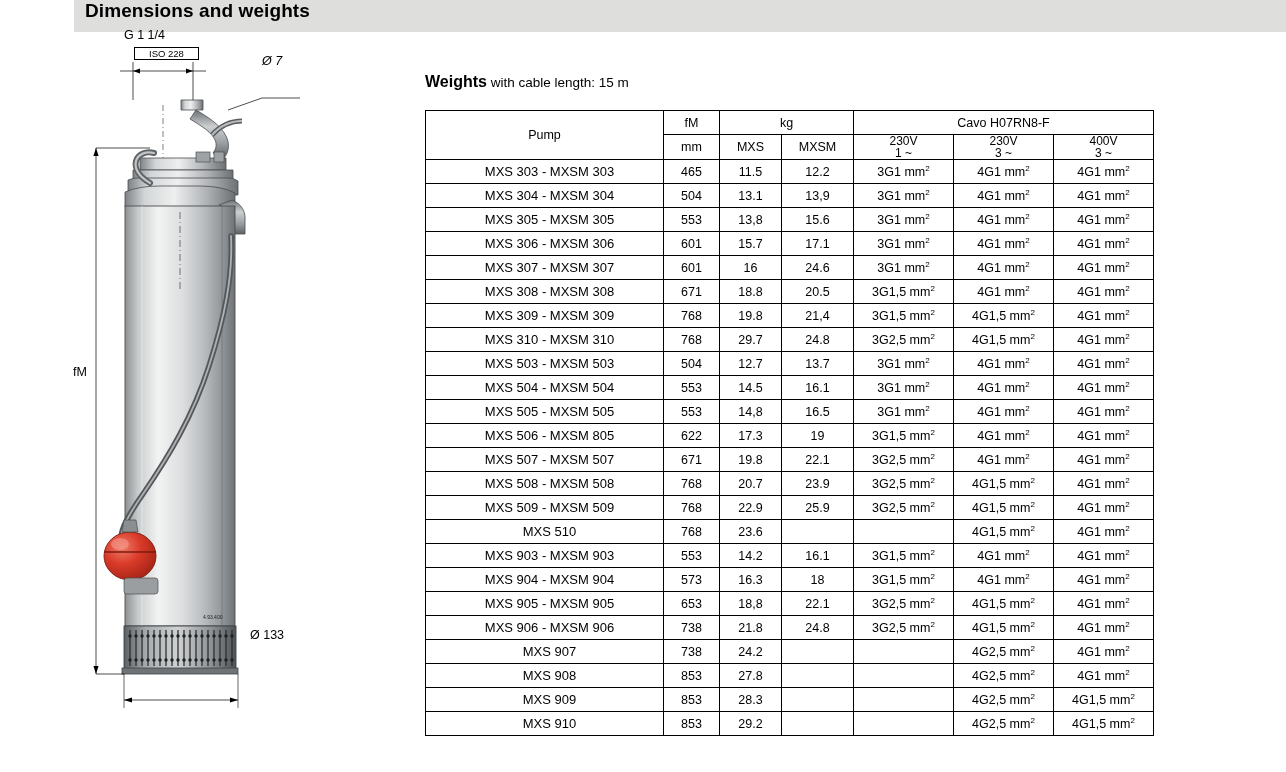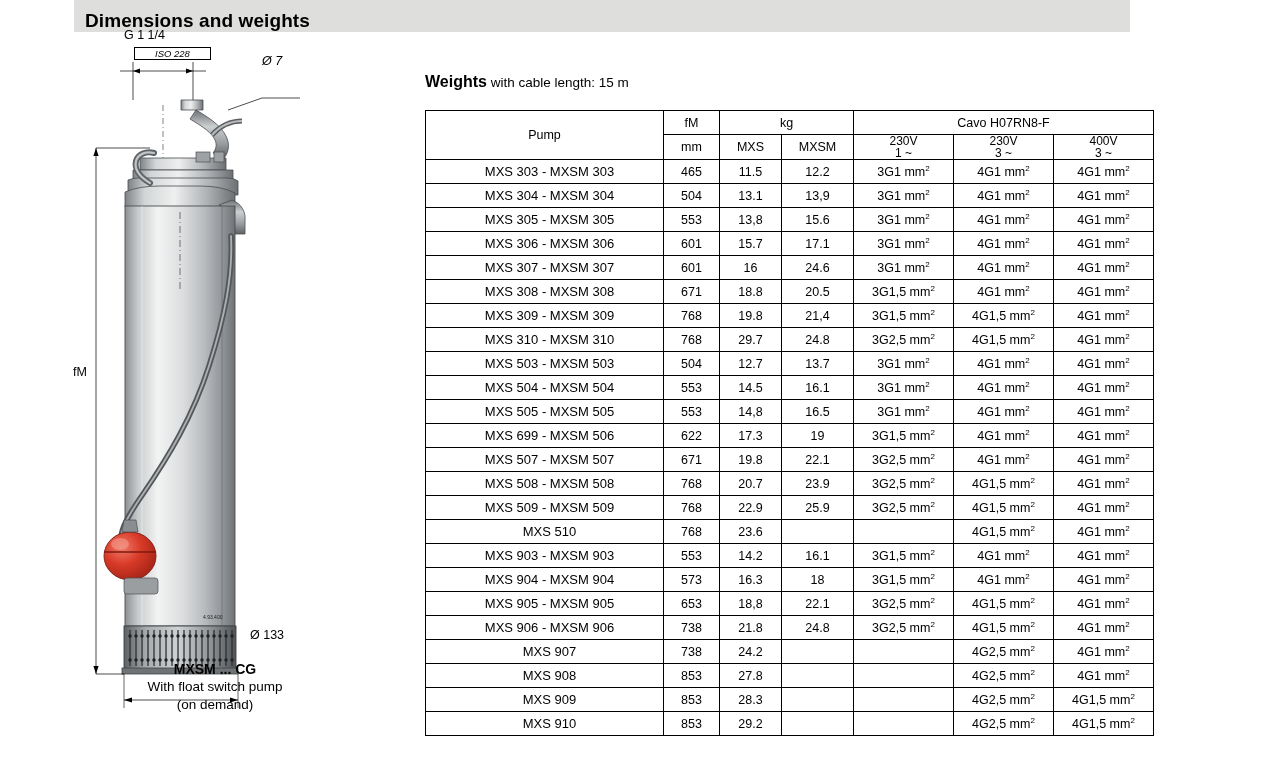--- a/index.html
+++ b/index.html
@@ -14,25 +14,25 @@
     color: #000000;
     overflow: hidden;
     position: relative;
   }
 
   
   .header-bar {
     position: absolute;
     left: 74px;
     top: 0px;
-    width: 1056px;
+    width: 1212px;
     height: 32px;
     background: #dededd;
     display: flex;
-    align-items: flex-end;
+    align-items: flex-start;
   }
   .header-bar .title {
     font-size: 19px;
     font-weight: bold;
     padding-left: 11px;
     letter-spacing: 0.1px;
   }
 
   
   .drawing {
@@ -288,31 +288,26 @@
 
     <line x1="124" y1="660" x2="238" y2="660" stroke="#000" stroke-width="0.7"></line>
     <path d="M124 660 l8 -2.6 v5.2 z" fill="#000"></path>
     <path d="M238 660 l-8 -2.6 v5.2 z" fill="#000"></path>
     <line x1="124" y1="634" x2="124" y2="668" stroke="#000" stroke-width="0.6"></line>
     <line x1="238" y1="634" x2="238" y2="668" stroke="#000" stroke-width="0.6"></line>
   </svg>
 
   
   <span class="lbl" style="left:124px; top:-12px;">G 1 1/4</span>
-  <span class="lbl-sm" style="left:134px; top:7px; border:0.8px solid #000; padding:0 20px;font-style:italic;">ISO 228</span>
+  <span class="lbl-sm" style="left:134px; top:7px; border:0.8px solid #000; padding:0 14px;">ISO 228</span>
   <span class="lbl" style="left:262px; top:14px;font-style:italic;">Ø 7</span>
   <span class="lbl" style="left:73px; top:325px;">fM</span>
   <span class="lbl" style="left:202px; top:588px;padding-left:48px;">Ø 133</span>
   <span class="lbl-tiny" style="left:203px; top:574px;">4.93.400</span>
 
-  <div class="cap-block">
-    <div class="cap-strong">MXSM ... CG</div>
-    <div>With float switch pump</div>
-    <div>(on demand)</div>
-  </div>
 </div>
 
 <div class="weights-head">
   <b>Weights</b>
   <span>with cable length: 15 m</span>
 </div>
 
 <table class="wt">
   <colgroup>
     <col class="h-pump">
@@ -442,21 +437,21 @@
       <tr>
         <td class="pump">MXS 505  -  MXSM 505</td>
         <td>553</td>
         <td>14,8</td>
         <td>16.5</td>
         <td>3G1 mm<sup>2</sup></td>
         <td>4G1 mm<sup>2</sup></td>
         <td>4G1 mm<sup>2</sup></td>
       </tr>
       <tr>
-        <td class="pump">MXS 699  -  MXSM 506</td>
+        <td class="pump">MXS 506  -  MXSM 805</td>
         <td>622</td>
         <td>17.3</td>
         <td>19</td>
         <td>3G1,5 mm<sup>2</sup></td>
         <td>4G1 mm<sup>2</sup></td>
         <td>4G1 mm<sup>2</sup></td>
       </tr>
       <tr>
         <td class="pump">MXS 507  -  MXSM 507</td>
         <td>671</td>

